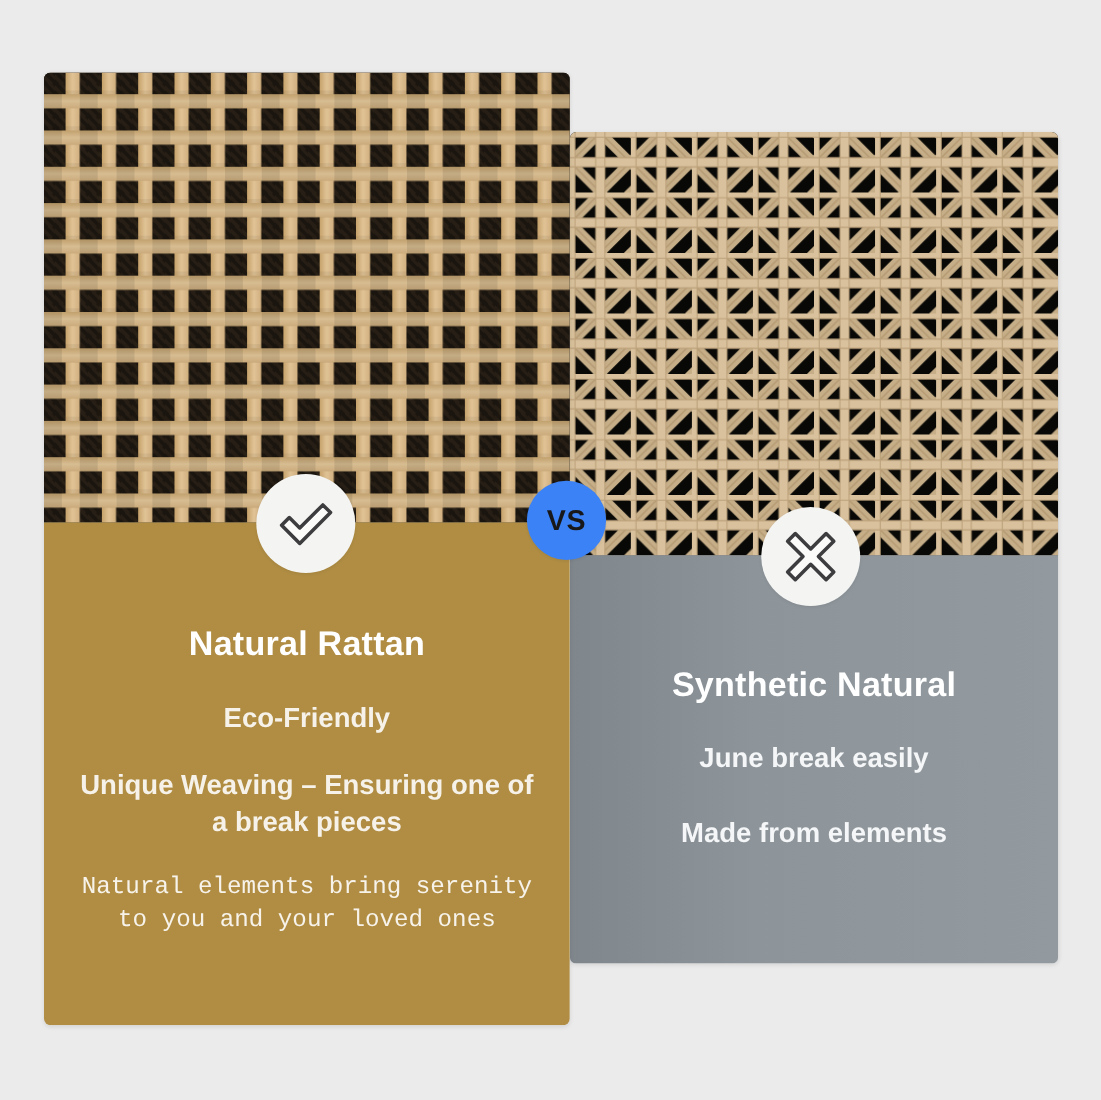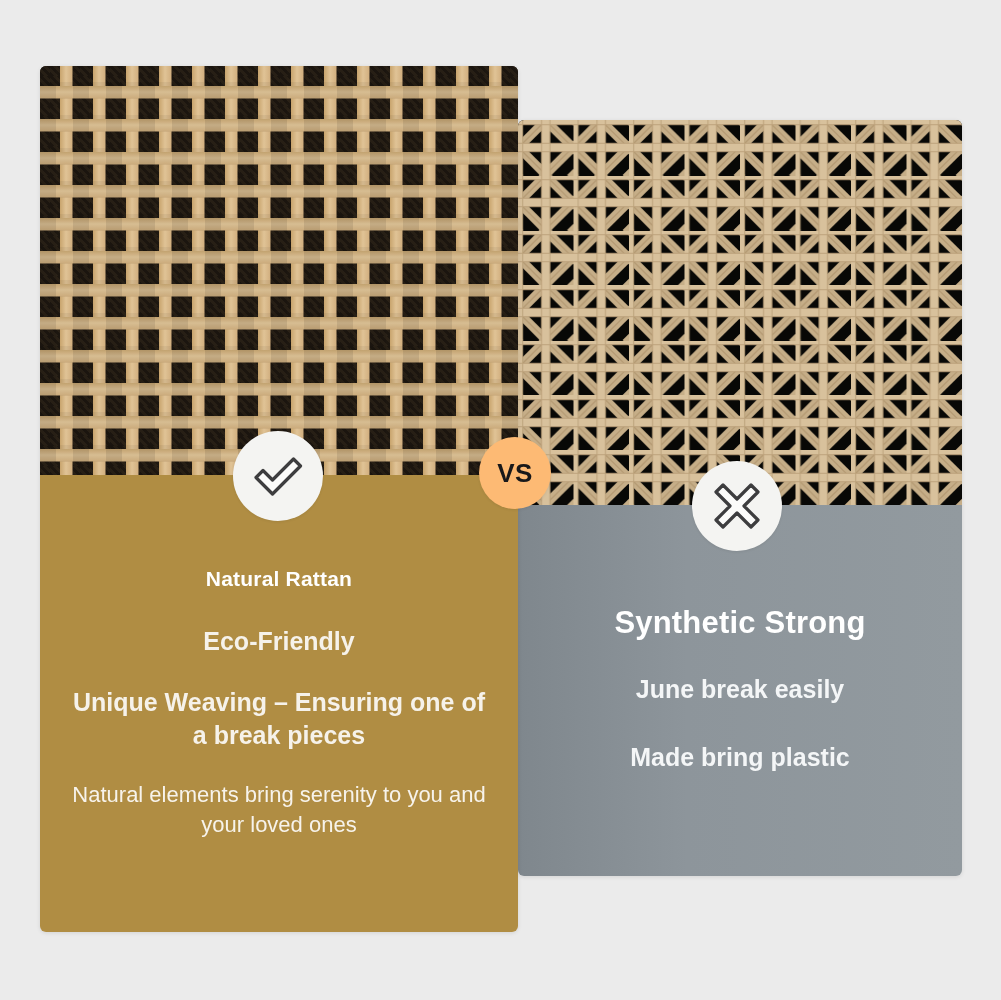--- a/index.html
+++ b/index.html
@@ -146,21 +146,21 @@
   }
 
   
   .card-title {
     color: #ffffff;
     font-weight: bold;
     letter-spacing: 0.2px;
     margin: 0;
   }
   #title-natural {
-    font-size: 21px;
+    font-size: 31px;
     margin-bottom: 34px;
   }
   #title-synthetic {
     font-size: 31px;
     margin-bottom: 32px;
   }
 
   .feature {
     color: #f6f2ea;
     font-size: 25px;
@@ -172,20 +172,21 @@
     color: #f4f6f7;
     margin-bottom: 34px;
   }
 
   .tagline {
     color: #f7f3eb;
     font-size: 22px;
     line-height: 1.4;
     margin: 20px 0 0 0;
     font-weight: normal;
+    font-family: Liberation Mono, monospace;
   }
 
   
   .badge {
     position: absolute;
     border-radius: 50%;
     background: #f4f4f2;
     display: flex;
     align-items: center;
     justify-content: center;
@@ -203,21 +204,21 @@
     left: 692px;
     top: 461px;
     width: 90px;
     height: 90px;
   }
   #badge-vs {
     left: 479px;
     top: 437px;
     width: 72px;
     height: 72px;
-    background: #fdba74;
+    background: #3b82f6;
   }
   #badge-vs .vs-label {
     font-size: 26px;
     font-weight: bold;
     color: #18181a;
     letter-spacing: 0.5px;
   }
 
   .badge svg {
     display: block;
@@ -285,25 +286,25 @@
               <line x1="23.55" y1="0" x2="23.55" y2="55"></line>
               <line x1="31.95" y1="0" x2="31.95" y2="55"></line>
             </g>
           </pattern>
         </defs>
         <rect x="0" y="0" width="444" height="385" fill="url(#canePattern)"></rect>
       </svg>
     </div>
 
     <div class="panel" id="panel-synthetic">
-      <div class="card-title" id="title-synthetic">Synthetic Strong</div>
+      <div class="card-title" id="title-synthetic">Synthetic Natural</div>
 
       <div id="features-synthetic">
         <p class="feature">June break easily</p>
-        <p class="feature">Made bring plastic</p>
+        <p class="feature">Made from elements</p>
       </div>
     </div>
   </div>
 
   <div class="badge" id="badge-check">
     <span>
       <svg width="54" height="54" viewBox="0 0 54 54" aria-hidden="true">
         <path d="M5 28.5 L12 21.5 L21.5 31 L42.5 10 L49.5 17 L21.5 45 Z" fill="#fbfbfa" stroke="#3d3d3f" stroke-width="3.2" stroke-linejoin="round" stroke-linecap="round"></path>
       </svg>
     </span>

